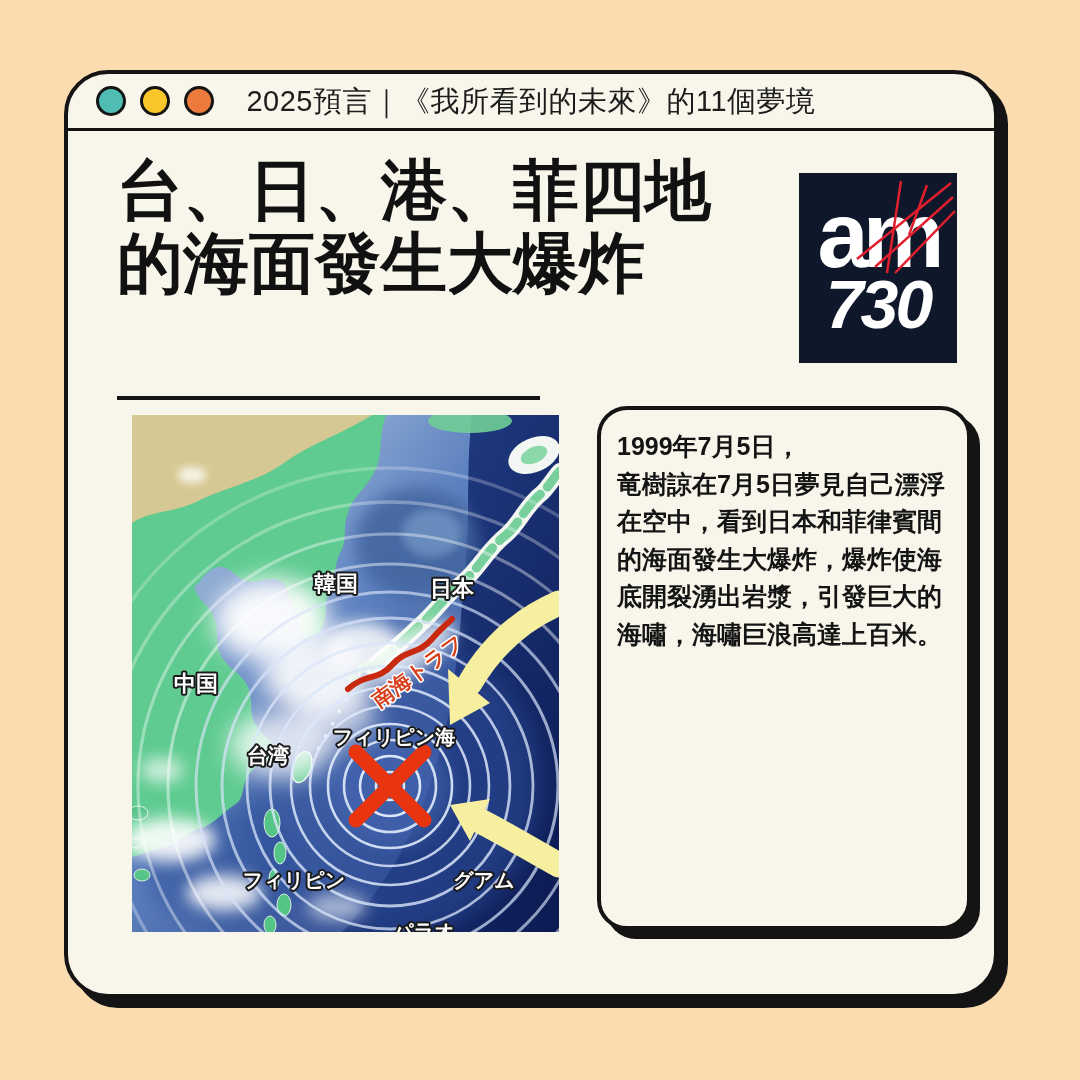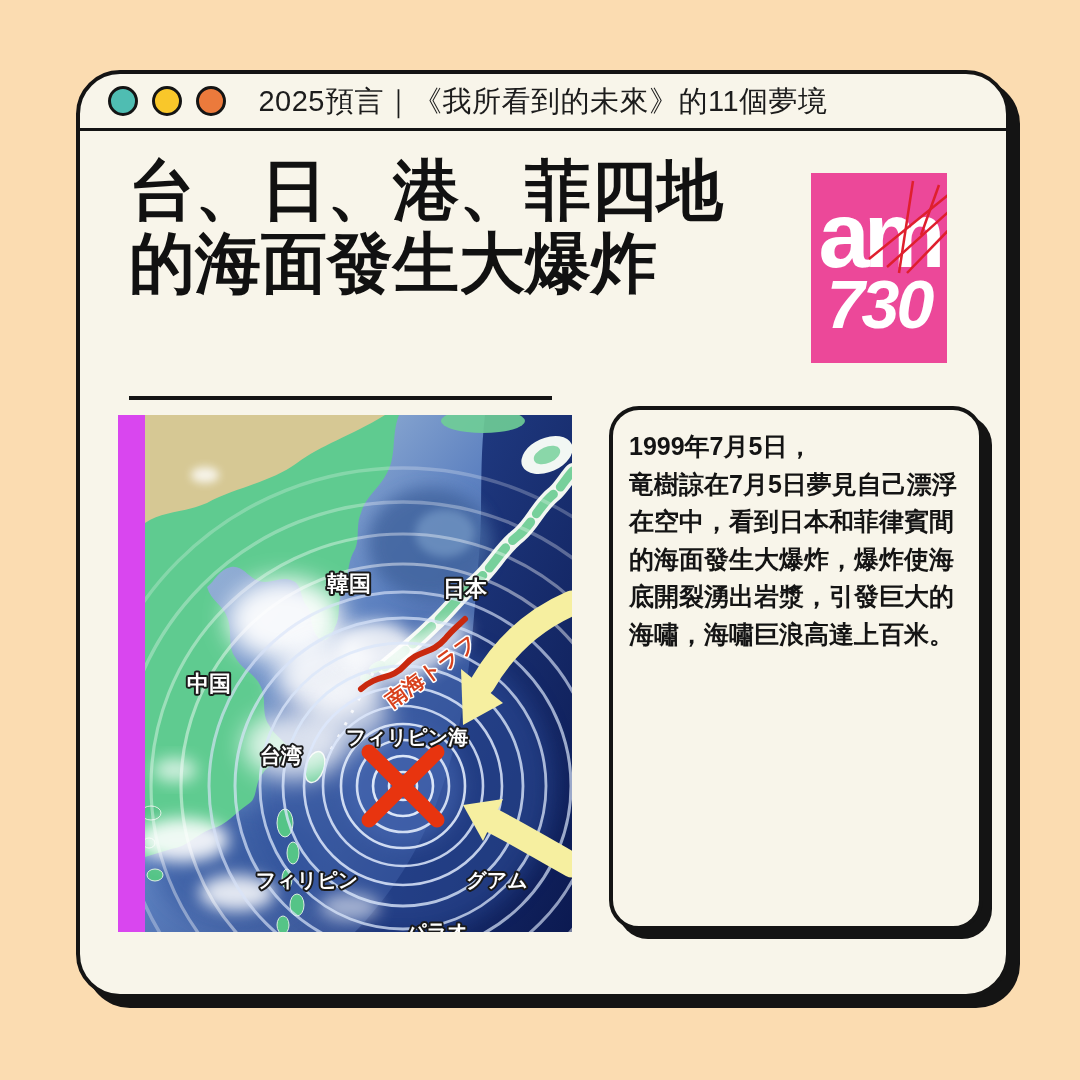--- a/index.html
+++ b/index.html
@@ -5,21 +5,21 @@
   html,body{margin:0;padding:0;}
   body{
     width:1080px;height:1080px;position:relative;overflow:hidden;
     background:#FBDCB1;
     font-family:"Liberation Sans", sans-serif;
     color:#141414;
   }
   .card{
     position:absolute;left:64px;top:70px;width:934px;height:928px;
     background:#F8F5EA;border:4px solid #141414;border-radius:44px;
-    box-shadow:10px 10px 0 0 #141414;box-sizing:border-box;margin-left:12px;
+    box-shadow:10px 10px 0 0 #141414;box-sizing:border-box;
   }
   .titlebar{
     position:absolute;left:0;top:0;right:0;height:57px;
     border-bottom:3px solid #141414;
     border-radius:40px 40px 0 0;
     display:flex;align-items:center;padding:0 28px;box-sizing:border-box;
   }
   .dots{display:flex;gap:14px;position:relative;z-index:2;}
   .dot{width:30px;height:30px;border-radius:50%;border:3px solid #141414;box-sizing:border-box;}
   .dot-teal{background:#4FBDB2;}
@@ -28,32 +28,32 @@
   .bar-title{
     position:absolute;left:0;right:0;top:0;height:54px;line-height:54px;
     text-align:center;font-size:29px;color:#1c1c1c;letter-spacing:.5px;
   }
   .headline{
     position:absolute;left:49px;top:80px;
     font-size:66px;font-weight:900;line-height:1.11;color:#111;
     white-space:nowrap;
   }
   .logo{
-    position:absolute;left:731px;top:99px;width:136px;height:190px;
-    background:#ec4899;color:#fff;font-weight:900;
+    position:absolute;left:731px;top:99px;width:158px;height:190px;
+    background:#0f172a;color:#fff;font-weight:900;
     display:flex;flex-direction:column;align-items:center;justify-content:center;
     overflow:hidden;
   }
   .logo .l1{font-size:92px;line-height:.78;letter-spacing:-6px;position:relative;z-index:1;}
   .logo .l2{font-size:68px;line-height:.95;letter-spacing:-3px;position:relative;z-index:2;font-style:italic;}
   .logo svg.crane{position:absolute;left:0;top:0;z-index:3;}
   .rule{position:absolute;left:49px;top:322px;width:423px;height:4px;background:#141414;}
   .map{
-    position:absolute;left:38px;top:341px;width:427px;height:517px;
-    overflow:hidden;background:#d946ef;padding-left:27px;
+    position:absolute;left:64px;top:341px;width:427px;height:517px;
+    overflow:hidden;background:#fca5a5;
   }
   .map svg{display:block;width:100%;height:100%;}
   .textbox{
     position:absolute;left:529px;top:332px;width:374px;height:524px;
     box-sizing:border-box;border:4px solid #141414;border-radius:30px;
     background:#F8F5EA;box-shadow:9px 9px 0 0 #141414;
     padding:18px 14px 12px 16px;
   }
   .textbox p{
     margin:0;font-size:25px;font-weight:700;line-height:1.5;

